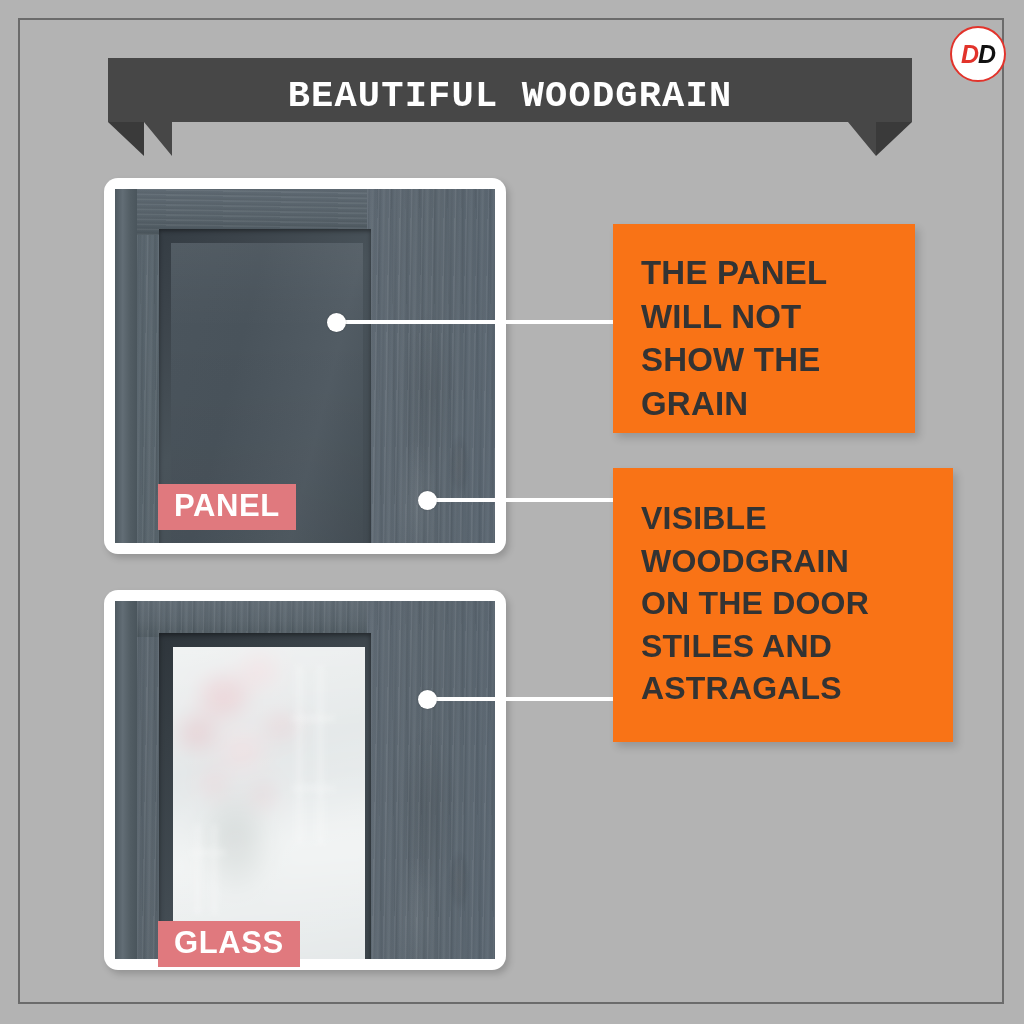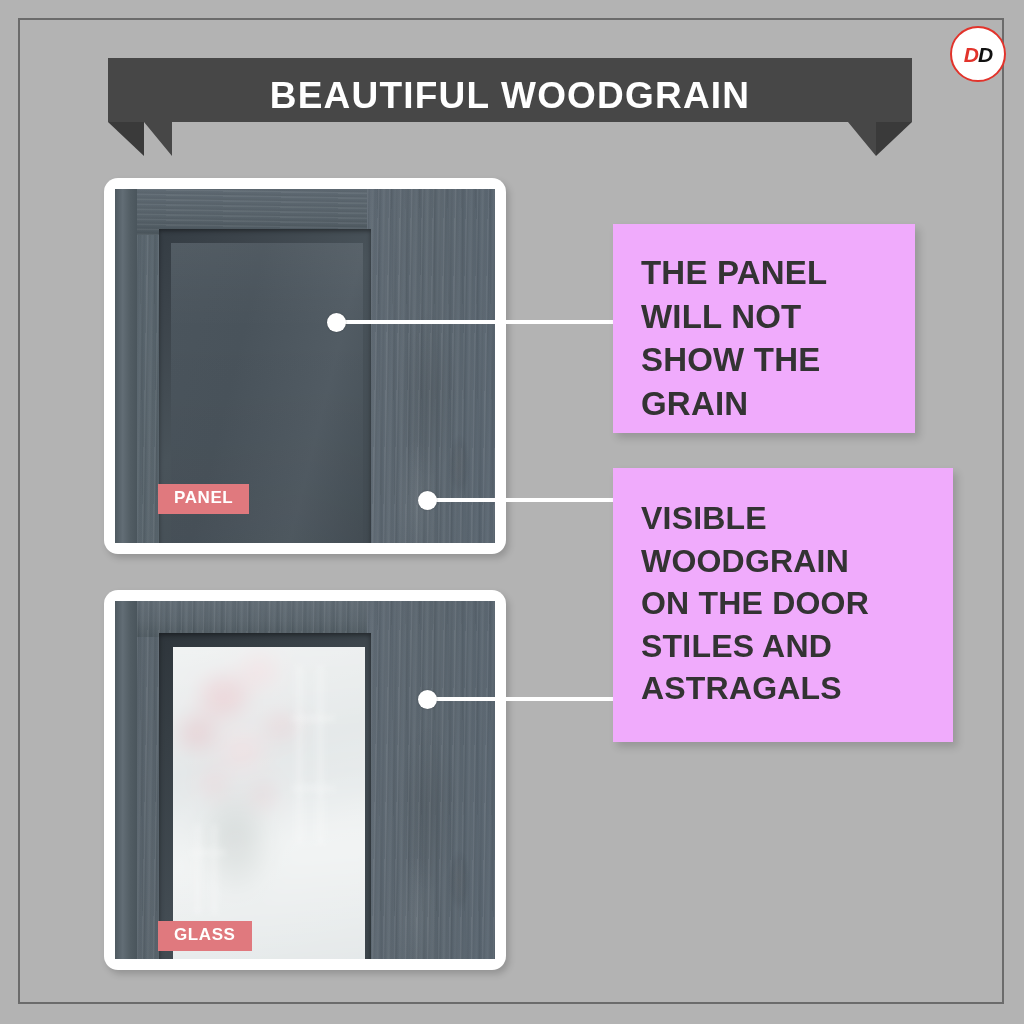--- a/index.html
+++ b/index.html
@@ -42,21 +42,21 @@
     border-radius: 50%;
     background: #ffffff;
     border: 2px solid #e2332b;
     box-sizing: border-box;
     display: flex;
     align-items: center;
     justify-content: center;
     z-index: 30;
   }
   .brand-badge .dd {
-    font-size: 21px;
+    font-size: 25px;
     font-weight: bold;
     letter-spacing: -1px;
     line-height: 1;
     font-style: italic;
   }
   .brand-badge .d1 { color: #e2332b; }
   .brand-badge .d2 { color: #111111; }
 
   
   .ribbon {
@@ -75,20 +75,21 @@
     width: 804px;
     height: 76px;
     display: flex;
     align-items: center;
     justify-content: center;
     color: #ffffff;
     font-size: 37px;
     font-weight: bold;
     letter-spacing: 1.2px;
     white-space: nowrap;
+    font-family: Liberation Mono, monospace;
   }
 
   
   .photo-card {
     position: absolute;
     background: #ffffff;
     border-radius: 14px;
     padding: 11px;
     box-sizing: border-box;
     box-shadow: 3px 4px 7px rgba(0,0,0,0.18);
@@ -275,21 +276,21 @@
     position: absolute;
     inset: 0;
     background: linear-gradient(165deg, rgba(255,255,255,0.40) 0%, rgba(255,255,255,0.08) 35%, rgba(255,255,255,0.30) 60%, rgba(255,255,255,0.10) 100%);
   }
 
   
   .tag {
     position: absolute;
     background: #e0797e;
     color: #ffffff;
-    font-size: 17px;
+    font-size: 31px;
     font-weight: bold;
     letter-spacing: 0.6px;
     padding: 4px 16px 6px 16px;
     z-index: 8;
     white-space: nowrap;
   }
   .tag--panel { left: 158px; top: 484px; }
   .tag--glass { left: 158px; top: 921px; }
 
   
@@ -313,21 +314,21 @@
 
   .dot--b { left: 418px; top: 491px; }
   .leader--b { left: 427px; top: 498px; width: 191px; }
 
   .dot--c { left: 418px; top: 690px; }
   .leader--c { left: 427px; top: 697px; width: 191px; }
 
   
   .callout {
     position: absolute;
-    background: #f0abfc;
+    background: #f97316;
     box-shadow: 4px 5px 8px rgba(0,0,0,0.16);
     z-index: 19;
     box-sizing: border-box;
   }
   .callout-text {
     color: #333333;
     font-weight: bold;
     letter-spacing: 0.2px;
     white-space: pre-line;
   }

